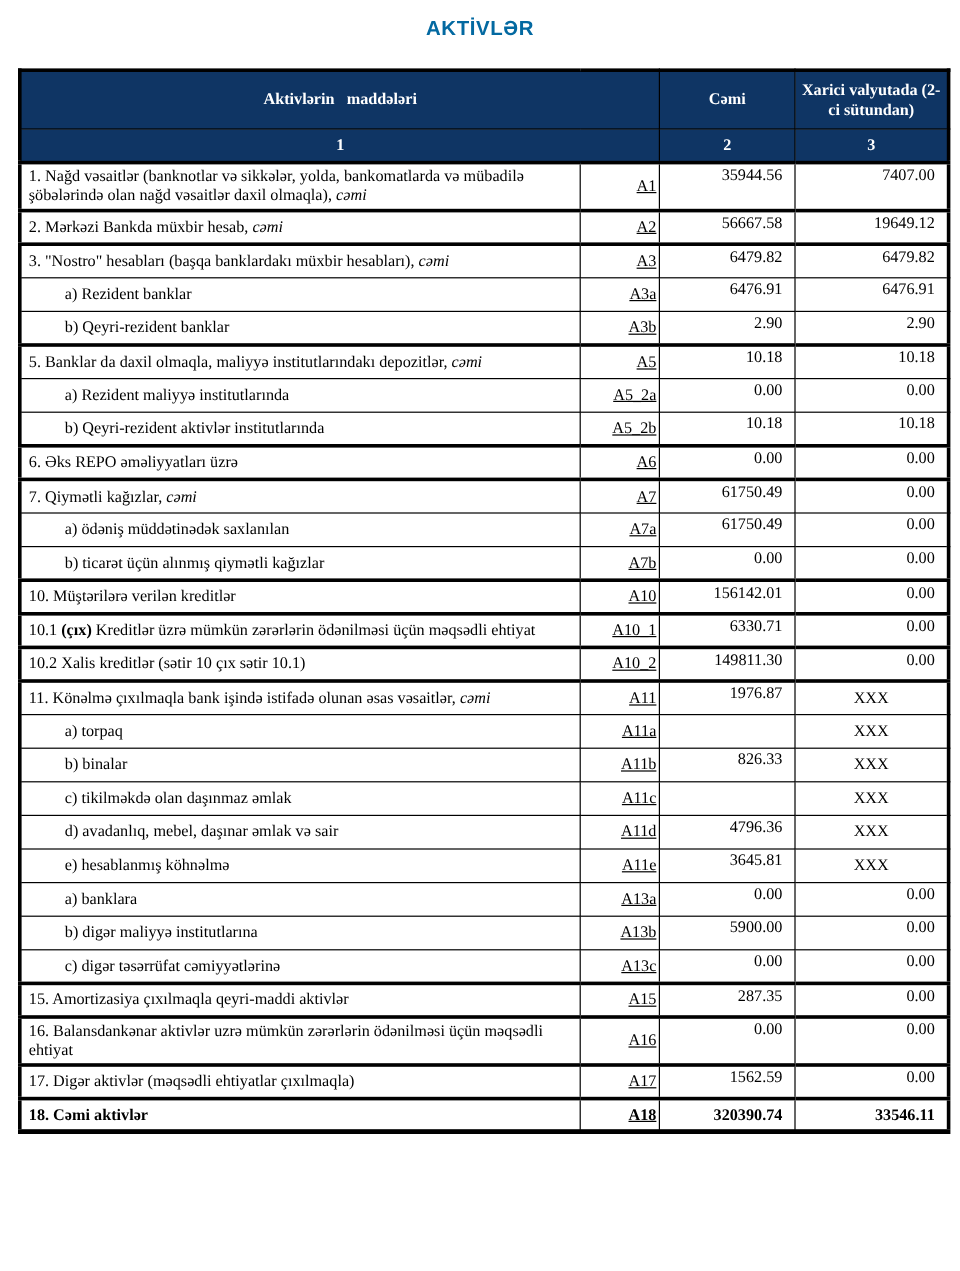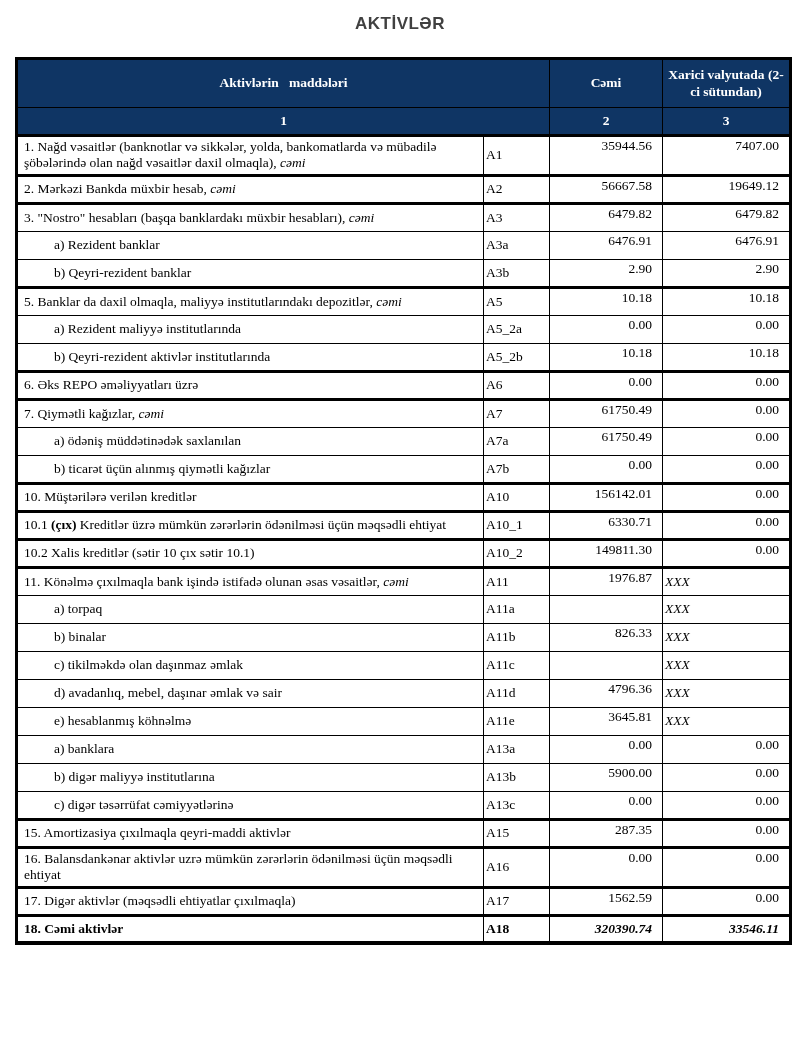--- a/index.html
+++ b/index.html
@@ -1,20 +1,20 @@
 <!DOCTYPE html>
 <html><head>
 <meta charset="utf-8">
 <style>
   html,body{margin:0;padding:0;background:#ffffff;}
   body{width:800px;height:1059px;font-family:"Liberation Serif",serif;color:#000;}
   .page-title{
     font-family:"Liberation Sans",sans-serif;
     font-weight:bold;font-size:17px;letter-spacing:.5px;
-    text-align:center;margin:14px 0 0 0;color:#404040;
+    text-align:center;margin:14px 0 0 0;color:#0369a1;
   }
   table.assets{
     border-collapse:collapse;table-layout:fixed;
     margin:23px 0 0 15px;width:774px;
     font-size:13.5px;line-height:1.22;padding-left:44px;
   }
   table.assets,table.assets td,table.assets th{border:1.5px solid #000;}
   table.assets{border:3px solid #000;border-bottom:4px solid #000;}
   col.c-label{width:467px;}
   col.c-code{width:66px;}
@@ -29,28 +29,28 @@
   thead tr.h-num th{height:22px;}
   th.th-items{white-space:pre-wrap;}
   tbody td{border:1.5px solid #000;border-left:2px solid #000;border-right:2px solid #000;}
   tbody tr{height:28px;}
   tbody tr.group td{border-top:3px solid #000;}
   td.label{
     text-align:left;vertical-align:middle;
     padding:2px 4px 2px 6px;
   }
   td.label.indent{padding-left:36px;}
-  td.code{text-align:left;vertical-align:middle;padding:1px 2px;}
+  td.code{text-align:right;vertical-align:middle;padding:1px 2px;text-decoration:underline;}
   td.num{
     text-align:right;vertical-align:top;
     padding:1px 10px 1px 2px;
   }
-  td.num.center{text-align:left;vertical-align:middle;padding:1px 2px;font-style:italic;}
+  td.num.center{text-align:center;vertical-align:middle;padding:1px 2px;}
   tr.bold td{font-weight:bold;}
-  tr.bold td.num{vertical-align:middle;font-style:italic;}
+  tr.bold td.num{vertical-align:middle;}
 </style>
 </head>
 <body>
 
 <div class="page-title">AKTİVLƏR</div>
 
 <table class="assets">
   <colgroup>
     <col class="c-label">
       <col class="c-code">

